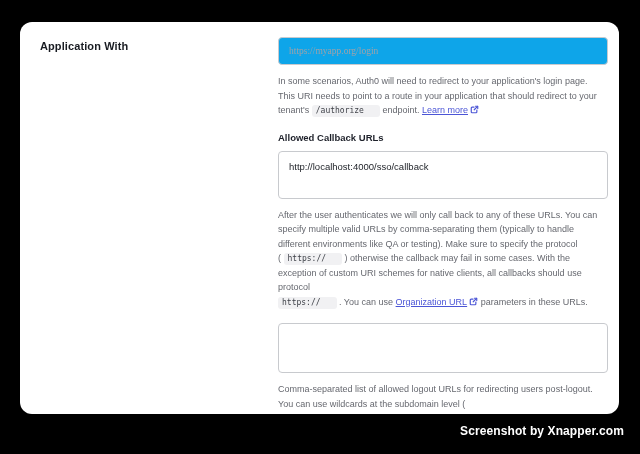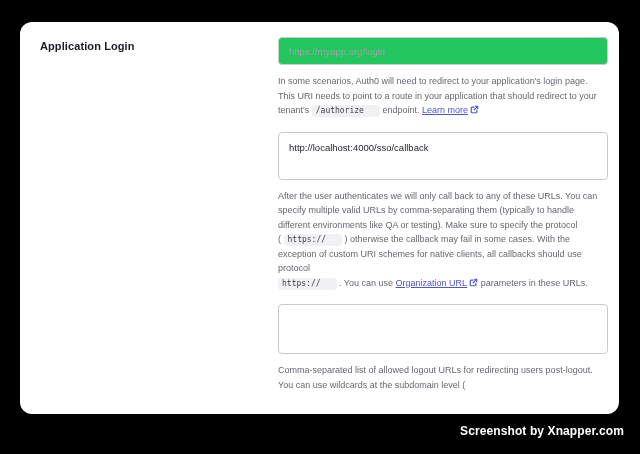--- a/index.html
+++ b/index.html
@@ -39,25 +39,25 @@
     color: #1e212a;
     margin-bottom: 8px;
   }
   .text-input {
     display: block;
     width: 100%;
     height: 28px;
     border: 1px solid #c8cace;
     border-radius: 4px;
     padding: 0 10px;
-    font-family: Liberation Sans, sans-serif;
+    font-family: Liberation Serif, serif;
     font-size: 9.5px;
     color: #23262c;
     outline: none;
-    background: #22c55e;
+    background: #0ea5e9;
   }
   .text-input::placeholder { color: #a0a2a8; }
   .textarea {
     display: block;
     width: 100%;
     border: 1px solid #c8cace;
     border-radius: 4px;
     padding: 8px 10px;
     font-family: "Liberation Sans", sans-serif;
     font-size: 9.5px;
@@ -110,36 +110,37 @@
     font-weight: 700;
     color: #ffffff;
     letter-spacing: 0.1px;
   }
 </style>
 </head>
 <body>
 
 <div class="card">
 
-  <div class="section-title">Application Login</div>
+  <div class="section-title">Application With</div>
 
   <div class="right-col">
 
     <div class="form-group">
       <input class="text-input" type="text" placeholder="https://myapp.org/login" style="">
       <p class="help"><span>In some scenarios, Auth0 will need to redirect to your application's login page.
 This URI needs to point to a route in your application that should redirect to your
 tenant's </span><code class="chip">/authorize</code><span> endpoint. </span><a class="link"><span>Learn more</span><svg class="ext-icon" viewBox="0 0 10 10">
               <path d="M7.6 5.6v2.1a0.9 0.9 0 0 1-0.9 0.9H2.3a0.9 0.9 0 0 1-0.9-0.9V3.3a0.9 0.9 0 0 1 0.9-0.9h2.1"></path>
               <path d="M6 1.4h2.6V4"></path>
               <path d="M8.4 1.6L4.7 5.3"></path>
             </svg></a></p>
     </div>
 
     <div class="form-group">
+      <label class="field-label">Allowed Callback URLs</label>
       <textarea class="textarea ta-callback" spellcheck="false" style="">http://localhost:4000/sso/callback</textarea>
       <p class="help"><span>After the user authenticates we will only call back to any of these URLs. You can specify multiple valid URLs by comma-separating them (typically to handle different environments like QA or testing). Make sure to specify the protocol
 ( </span><code class="chip">https://</code><span> ) otherwise the callback may fail in some cases. With the exception of custom URI schemes for native clients, all callbacks should use protocol
 </span><code class="chip">https://</code><span> . You can use </span><a class="link"><span>Organization URL</span><svg class="ext-icon" viewBox="0 0 10 10">
               <path d="M7.6 5.6v2.1a0.9 0.9 0 0 1-0.9 0.9H2.3a0.9 0.9 0 0 1-0.9-0.9V3.3a0.9 0.9 0 0 1 0.9-0.9h2.1"></path>
               <path d="M6 1.4h2.6V4"></path>
               <path d="M8.4 1.6L4.7 5.3"></path>
             </svg></a><span> parameters in these URLs.</span></p>
     </div>
 

